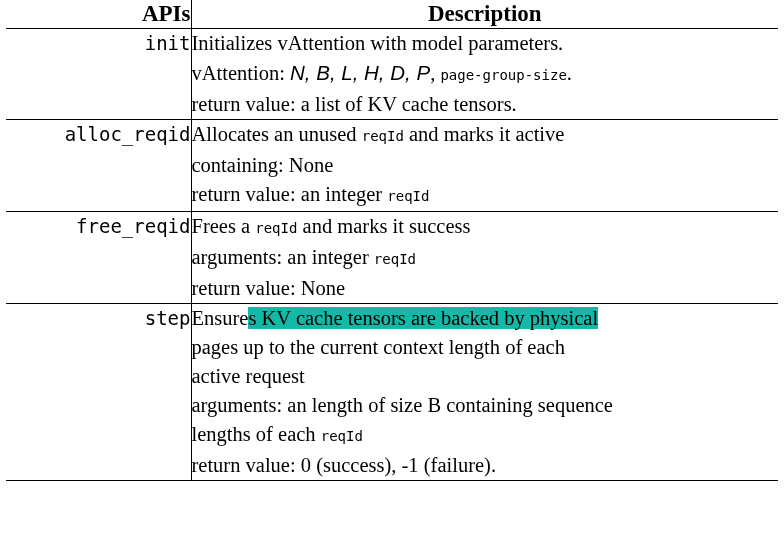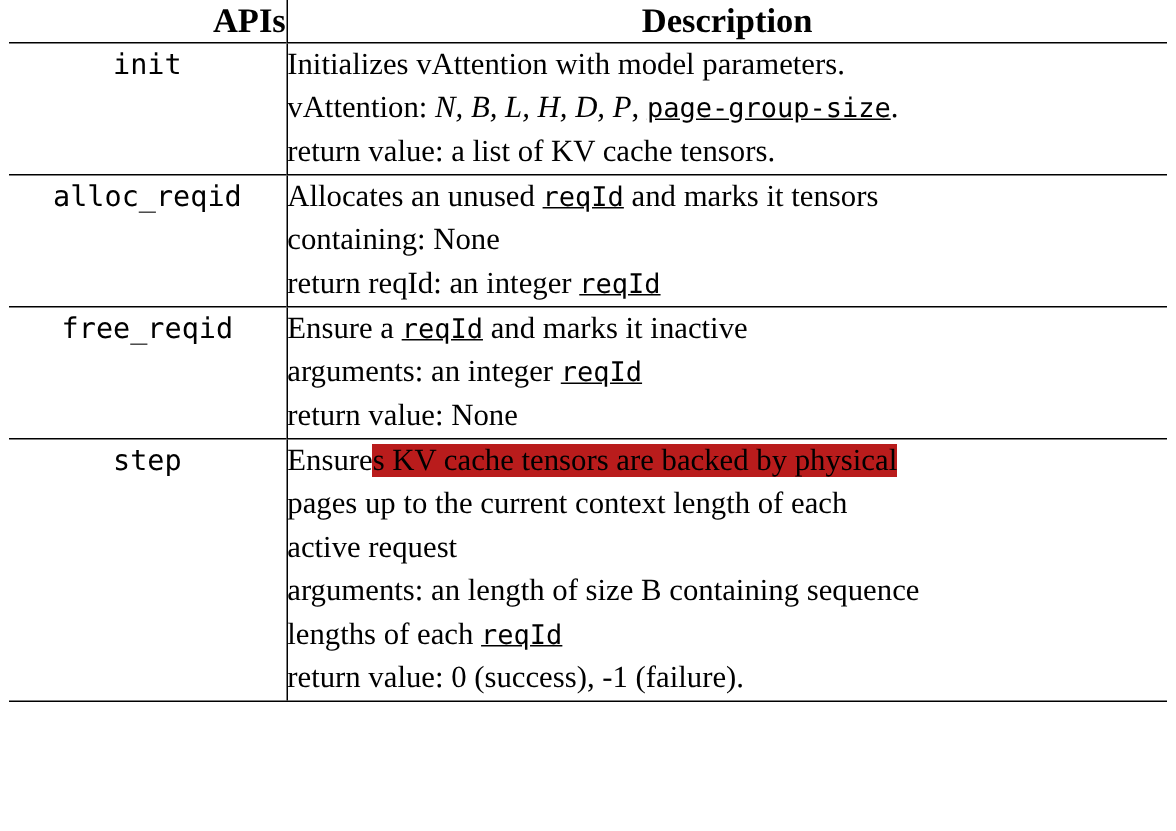--- a/index.html
+++ b/index.html
@@ -44,21 +44,21 @@
     padding-right: 12px;
   }
   .hdr-desc {
     text-align: center;
     padding-left: 13px;
     border-left: 1.6px solid #000;
   }
 
   
   .api-cell {
-    text-align: center;
+    text-align: right;
     padding-right: 12px;
     padding-top: 6px;
     padding-bottom: 6px;
     font-family: "DejaVu Sans Mono", monospace;
     font-size: 19px;
     line-height: 29px;
     white-space: nowrap;
   }
   .desc-cell {
     text-align: left;
@@ -67,34 +67,33 @@
     padding-bottom: 6px;
     border-left: 1.6px solid #000;
     font-size: 20.5px;
     line-height: 29px;
   }
   tr.sep-row td {
     border-top: 1px solid #000;
   }
   .mono {
     font-family: "DejaVu Sans Mono", monospace;
-    font-size: 18px;
-    text-decoration: underline;
+    font-size: 14px;
   }
   .ital {
     font-style: italic;
-    font-family: Liberation Serif, serif;
+    font-family: Liberation Sans, sans-serif;
   }
   .line { display: block; }
   .just {
     text-align: justify;
     text-align-last: left;
   }
   .hl {
-    background: #b91c1c;
+    background: #14b8a6;
   }
   .bottom-rule {
     border-bottom: 1.5px solid #000;
     margin-top: 12px;
   }
 </style>
 </head>
 <body>
 
 <div class="table-wrap">
@@ -116,30 +115,30 @@
         <td class="desc-cell">
           <span class="line">Initializes vAttention with model parameters.</span>
           <span class="line"><span>vAttention: </span><span class="ital">N, B, L, H, D, P</span><span>, </span><span class="mono">page-group-size</span><span>.</span></span>
           <span class="line">return value: a list of KV cache tensors.</span>
         </td>
       </tr>
 
       <tr class="sep-row">
         <td class="api-cell">alloc_reqid</td>
         <td class="desc-cell">
-          <span class="line"><span>Allocates an unused </span><span class="mono">reqId</span><span> and marks it tensors</span></span>
+          <span class="line"><span>Allocates an unused </span><span class="mono">reqId</span><span> and marks it active</span></span>
           <span class="line">containing: None</span>
-          <span class="line"><span>return reqId: an integer </span><span class="mono">reqId</span></span>
+          <span class="line"><span>return value: an integer </span><span class="mono">reqId</span></span>
         </td>
       </tr>
 
       <tr class="sep-row">
         <td class="api-cell">free_reqid</td>
         <td class="desc-cell">
-          <span class="line"><span>Ensure a </span><span class="mono">reqId</span><span> and marks it inactive</span></span>
+          <span class="line"><span>Frees a </span><span class="mono">reqId</span><span> and marks it success</span></span>
           <span class="line"><span>arguments: an integer </span><span class="mono">reqId</span></span>
           <span class="line">return value: None</span>
         </td>
       </tr>
 
       <tr class="sep-row">
         <td class="api-cell bottom-rule">step</td>
         <td class="desc-cell bottom-rule">
           <span class="line"><span>Ensure</span><span class="hl">s KV cache tensors are backed by physical</span></span>
           <span class="line just">pages up to the current context length of each</span>

